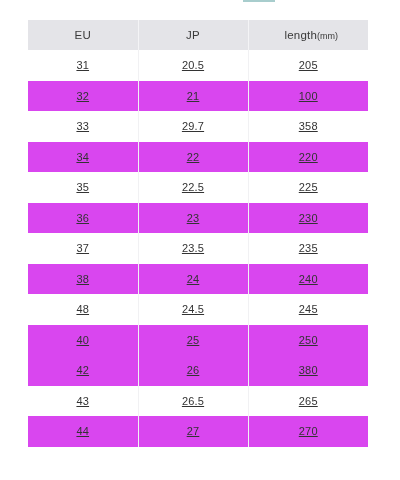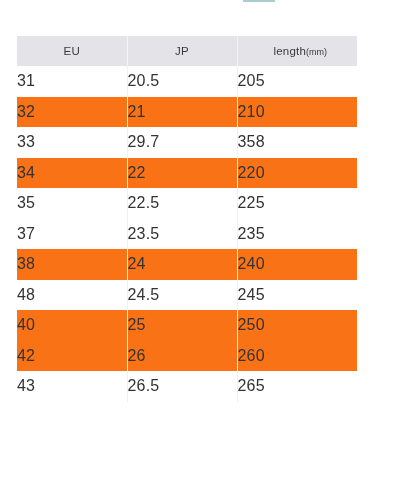--- a/index.html
+++ b/index.html
@@ -28,24 +28,23 @@
     left: 243px;
     top: 0;
     width: 32px;
     height: 2px;
     background: #a8cdcd;
   }
 
   
   .chart-wrap {
     position: absolute;
-    left: 17px;
+    left: 28px;
     top: 20px;
     width: 340px;
-    margin-top: 16px;
   }
   table.size-table {
     width: 340px;
     border-collapse: collapse;
     table-layout: fixed;
     background: #ffffff;
   }
   table.size-table col.c-eu    { width: 110px; }
   table.size-table col.c-jp    { width: 110px; }
   table.size-table col.c-len   { width: 120px; }
@@ -67,31 +66,32 @@
   thead th:last-child { border-right: none; padding-left: 6px; }
 
   th .unit-small {
     font-size: 9px;
     letter-spacing: 0;
   }
 
   tbody td {
     height: 30.5px;
     padding: 0;
-    text-align: left;
+    text-align: center;
     vertical-align: middle;
-    font-size: 16px;
+    font-size: 11px;
     color: #333333;
     border-right: 1px solid #f1f1f3;
     letter-spacing: 0.2px;
+    text-decoration: underline;
   }
   tbody td:last-child { border-right: none; }
 
   tbody tr.row-odd  { background: #ffffff; }
-  tbody tr.row-even { background: #f97316; }
+  tbody tr.row-even { background: #d946ef; }
 </style>
 </head>
 <body>
 
 <div class="accent-bar-wrap">
   <div class="accent-bar"></div>
 </div>
 
 <div class="chart-wrap">
   <table class="size-table">
@@ -109,36 +109,41 @@
     </thead>
     <tbody>
       <tr class="row-odd">
         <td>31</td>
         <td>20.5</td>
         <td>205</td>
       </tr>
       <tr class="row-even">
         <td>32</td>
         <td>21</td>
-        <td>210</td>
+        <td>100</td>
       </tr>
       <tr class="row-odd">
         <td>33</td>
         <td>29.7</td>
         <td>358</td>
       </tr>
       <tr class="row-even">
         <td>34</td>
         <td>22</td>
         <td>220</td>
       </tr>
       <tr class="row-odd">
         <td>35</td>
         <td>22.5</td>
         <td>225</td>
+      </tr>
+      <tr class="row-even">
+        <td>36</td>
+        <td>23</td>
+        <td>230</td>
       </tr>
       <tr class="row-odd">
         <td>37</td>
         <td>23.5</td>
         <td>235</td>
       </tr>
       <tr class="row-even">
         <td>38</td>
         <td>24</td>
         <td>240</td>
@@ -149,22 +154,27 @@
         <td>245</td>
       </tr>
       <tr class="row-even">
         <td>40</td>
         <td>25</td>
         <td>250</td>
       </tr>
       <tr class="row-even">
         <td>42</td>
         <td>26</td>
-        <td>260</td>
+        <td>380</td>
       </tr>
       <tr class="row-odd">
         <td>43</td>
         <td>26.5</td>
         <td>265</td>
       </tr>
+      <tr class="row-even">
+        <td>44</td>
+        <td>27</td>
+        <td>270</td>
+      </tr>
     </tbody>
   </table>
 </div>
 
 </body></html>

